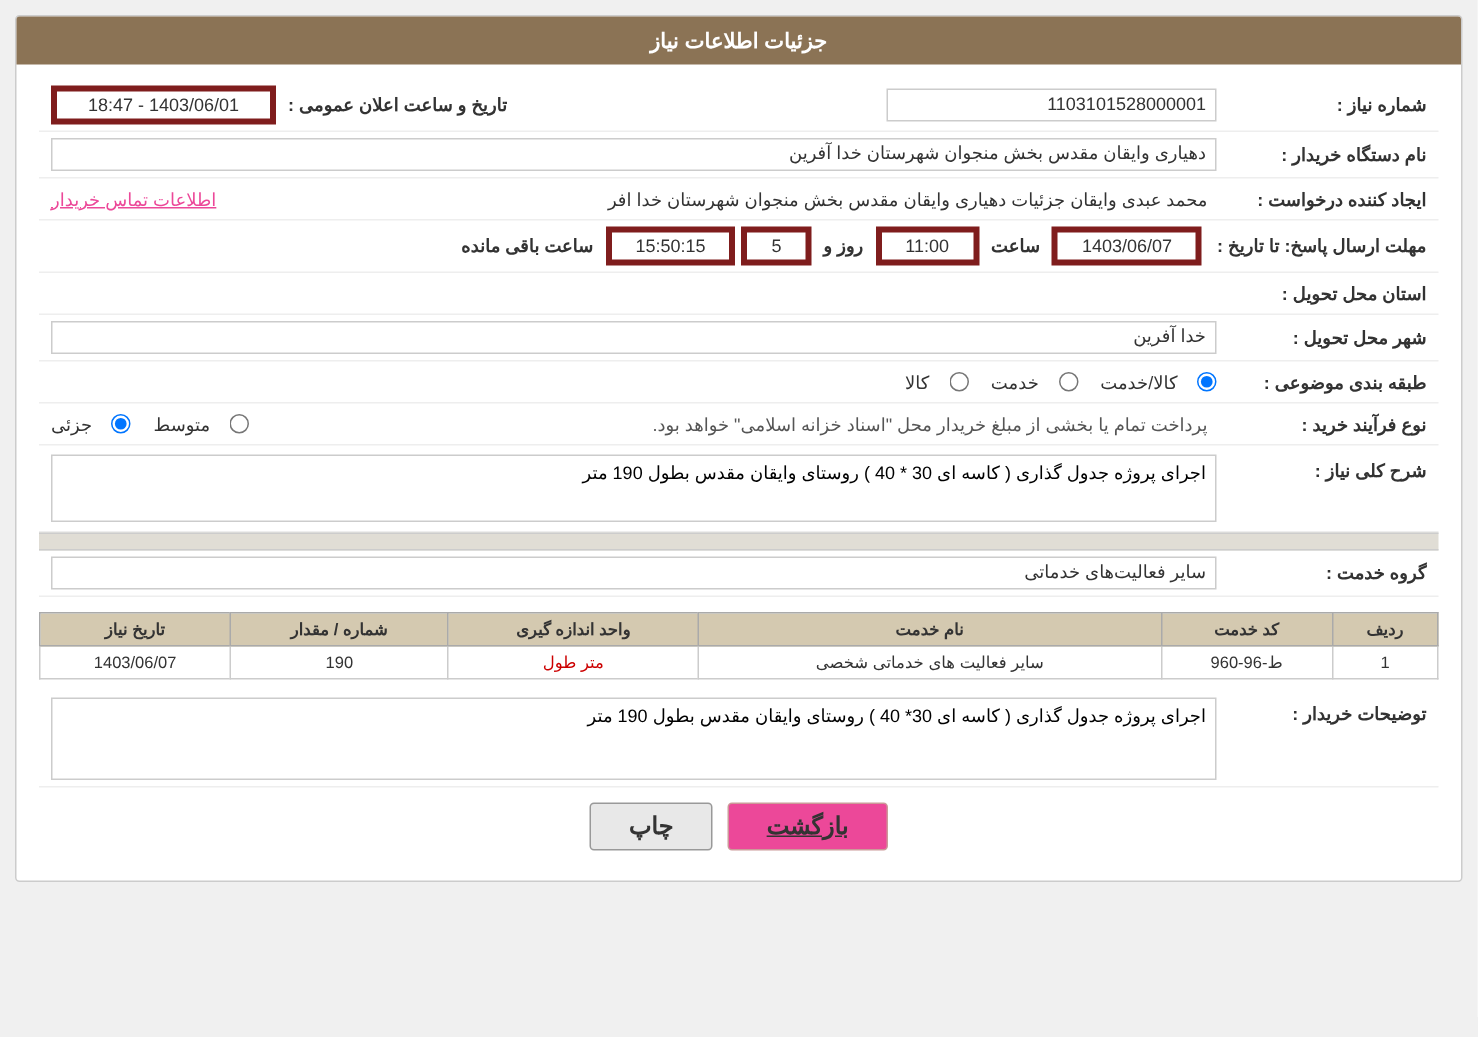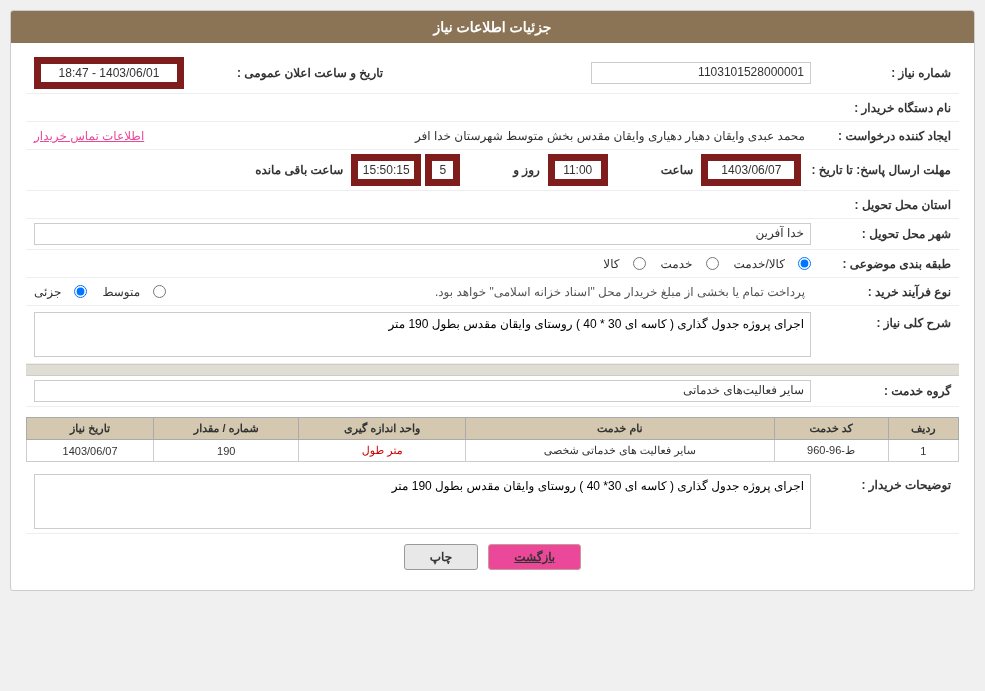--- a/index.html
+++ b/index.html
@@ -71,29 +71,28 @@
       cursor: pointer;
     }
     .date-row {
       display: flex;
       align-items: center;
       gap: 4px;
       flex: 1;
     }
     .date-box {
       background: #fff;
-      border: 7px solid #7f1d1d;
-      padding: 2px 2px;
+      border: 4px solid #7f1d1d;
+      padding: 2px 16px;
       min-height: 22px;
       text-align: center;
     }
     .inline-label {
       white-space: nowrap;
       font-weight: bold;
-      margin-left: 45px;
     }
     .radio-group {
       display: flex;
       align-items: center;
       gap: 15px;
       flex: 1;
     }
     .radio-item {
       display: flex;
       align-items: center;
@@ -164,21 +163,21 @@
       justify-content: center;
       gap: 10px;
       padding: 10px;
     }
     .btn {
       padding: 5px 25px;
       border: 1px solid #999;
       border-radius: 3px;
       cursor: pointer;
       font-family: Tahoma, Arial, sans-serif;
-      font-size: 12px;
+      font-size: 16px;
       font-weight: bold;
     }
     .btn-print {
       background: #e8e8e8;
       color: #333;
     }
     .btn-back {
       background: #ec4899;
       color: #333;
       border-color: #cc9999;
@@ -208,25 +207,26 @@
       <div class="form-row">
         <span class="label">شماره نیاز :</span>
         <div class="value-box" style="max-width:220px; padding-left:24px;">1103101528000001</div>
         <span style="flex:1;"></span>
         <span class="inline-label" style="padding-left:8px;">تاریخ و ساعت اعلان عمومی :</span>
         <div class="date-box" style="min-width:150px;">1403/06/01 - 18:47</div>
       </div>
 
       <div class="form-row">
         <span class="label">نام دستگاه خریدار :</span>
+        <div class="value-box">دهیاری وایقان مقدس بخش منجوان شهرستان خدا آفرین</div>
       </div>
 
       <div class="form-row">
         <span class="label">ایجاد کننده درخواست :</span>
-        <span class="value-text">محمد عبدی وایقان دهیار دهیاری وایقان مقدس بخش متوسط شهرستان خدا افر</span>
+        <span class="value-text">محمد عبدی وایقان جزئیات دهیاری وایقان مقدس بخش منجوان شهرستان خدا افر</span>
         <span class="link-text" style="padding-right:8px; white-space:nowrap;">اطلاعات تماس خریدار</span>
       </div>
 
       <div class="form-row">
         <span class="label">مهلت ارسال پاسخ: تا تاریخ :</span>
         <div class="date-row">
           <div class="date-box" style="min-width:100px;">1403/06/07</div>
           <span class="inline-label" style="padding:0 4px;">ساعت</span>
           <div class="date-box" style="min-width:60px;">11:00</div>
           <span class="inline-label" style="padding:0 4px;">روز و</span>

